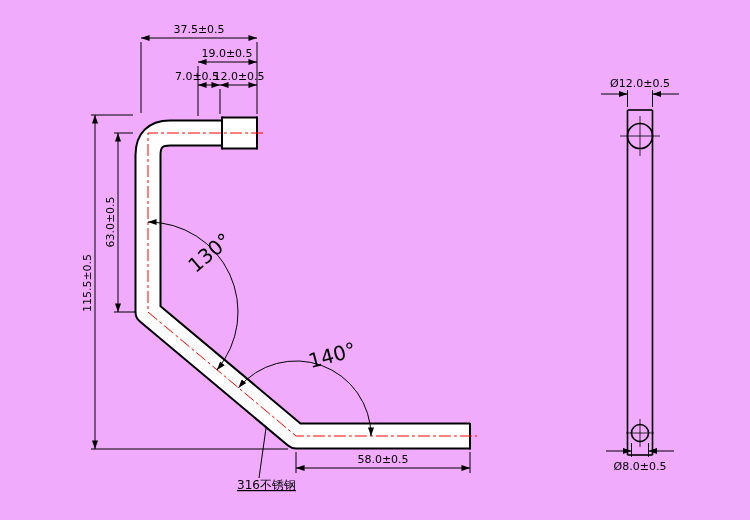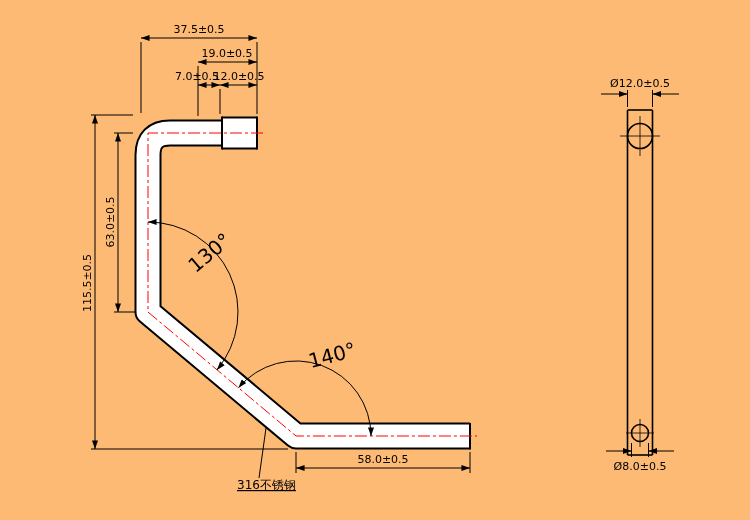--- a/index.html
+++ b/index.html
@@ -4,21 +4,21 @@
 <style>
   html, body {
     margin: 0;
     padding: 0;
     background: #ffffff;
   }
   .stage {
     position: relative;
     width: 750px;
     height: 520px;
-    background: #fdba74;
+    background: #f0abfc;
     overflow: hidden;
     font-family: "DejaVu Sans", "Liberation Sans", sans-serif;
   }
   svg { display: block; }
   text {
     fill: #000000;
     font-family: "DejaVu Sans", "Liberation Sans", sans-serif;
   }
   .dim-text    { font-size: 11px; }
   .angle-text  { font-size: 20px; }

